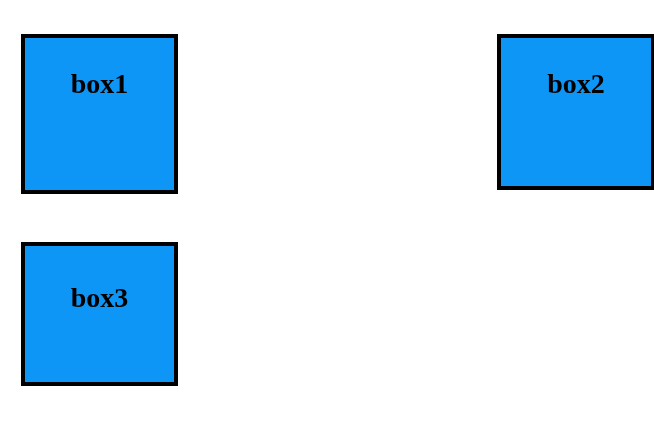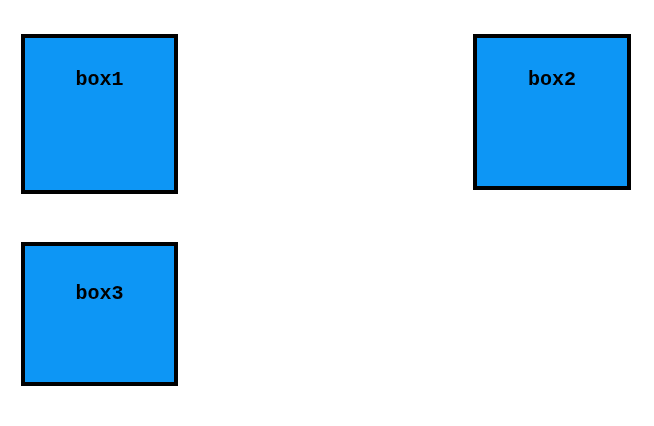--- a/index.html
+++ b/index.html
@@ -19,40 +19,40 @@
   .box {
     position: absolute;
     box-sizing: border-box;
     background: #0d96f5;
     border: 4px solid #000000;
     display: flex;
     justify-content: center;
     align-items: flex-start;
   }
   .box-label {
-    font-family: Liberation Mono, monospace;
+    font-family: Liberation Serif, serif;
     font-weight: bold;
-    font-size: 20px;
+    font-size: 28px;
     line-height: 1;
     color: #000000;
     letter-spacing: 0px;
     white-space: nowrap;
     user-select: none;
   }
   
   #box-1 {
     left: 21px;
     top: 34px;
     width: 157px;
     height: 160px;
   }
   #box-1 .box-label { margin-top: 32px; }
 
   #box-2 {
-    left: 473px;
+    left: 497px;
     top: 34px;
     width: 158px;
     height: 156px;
   }
   #box-2 .box-label { margin-top: 32px; }
 
   #box-3 {
     left: 21px;
     top: 242px;
     width: 157px;

